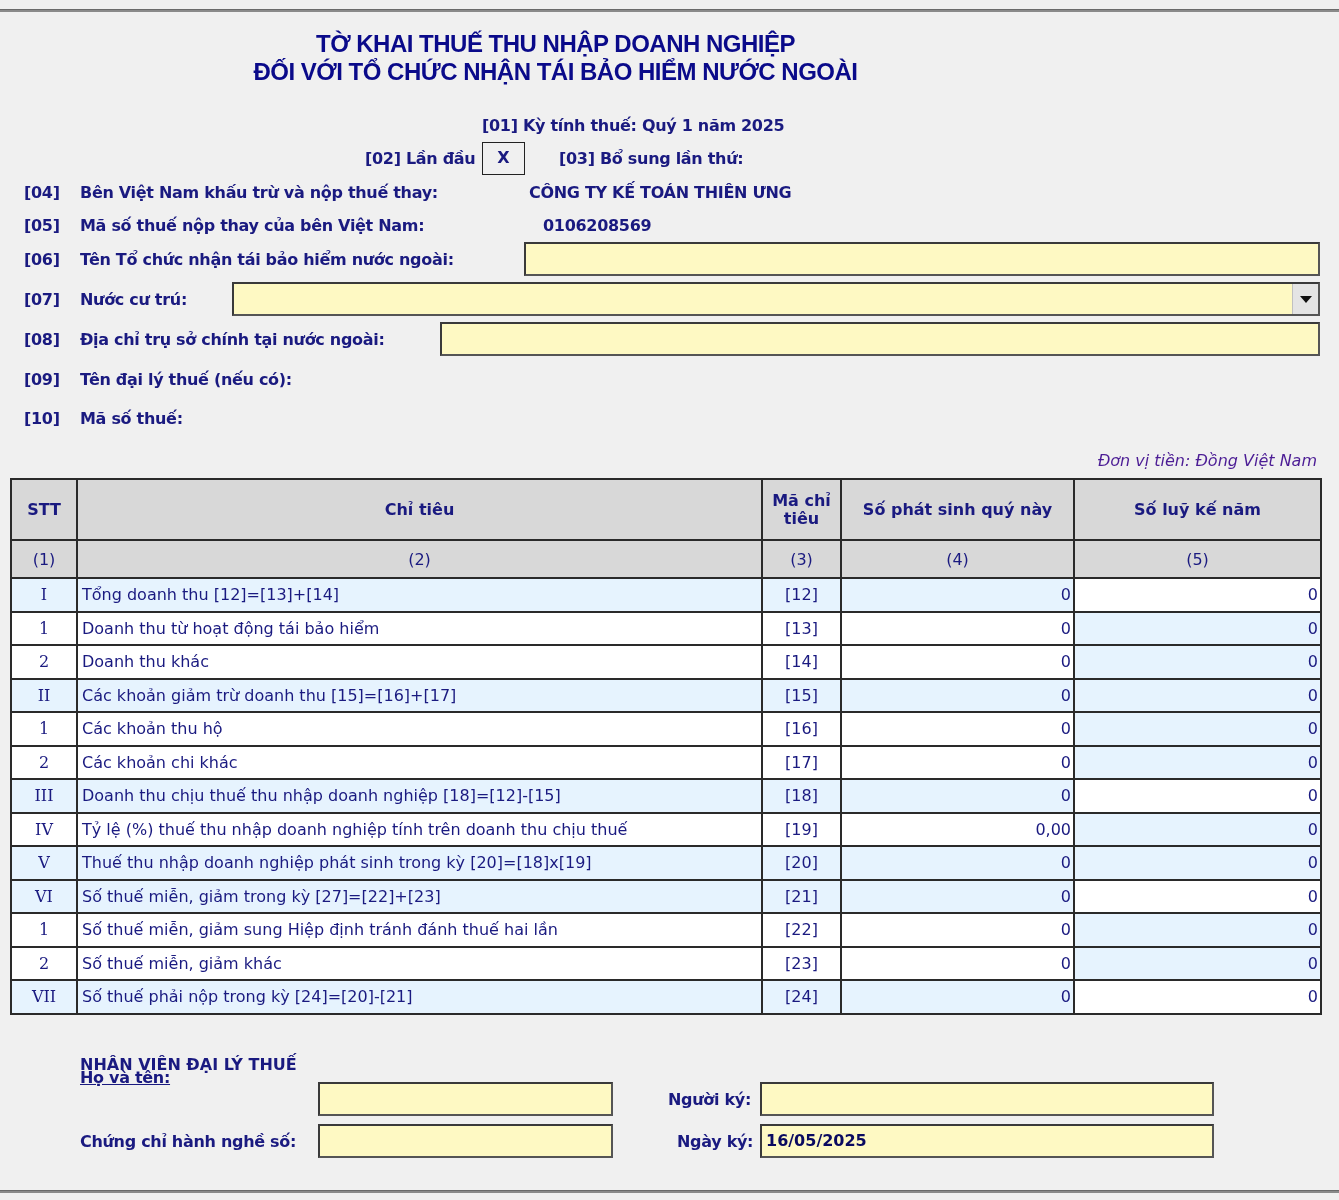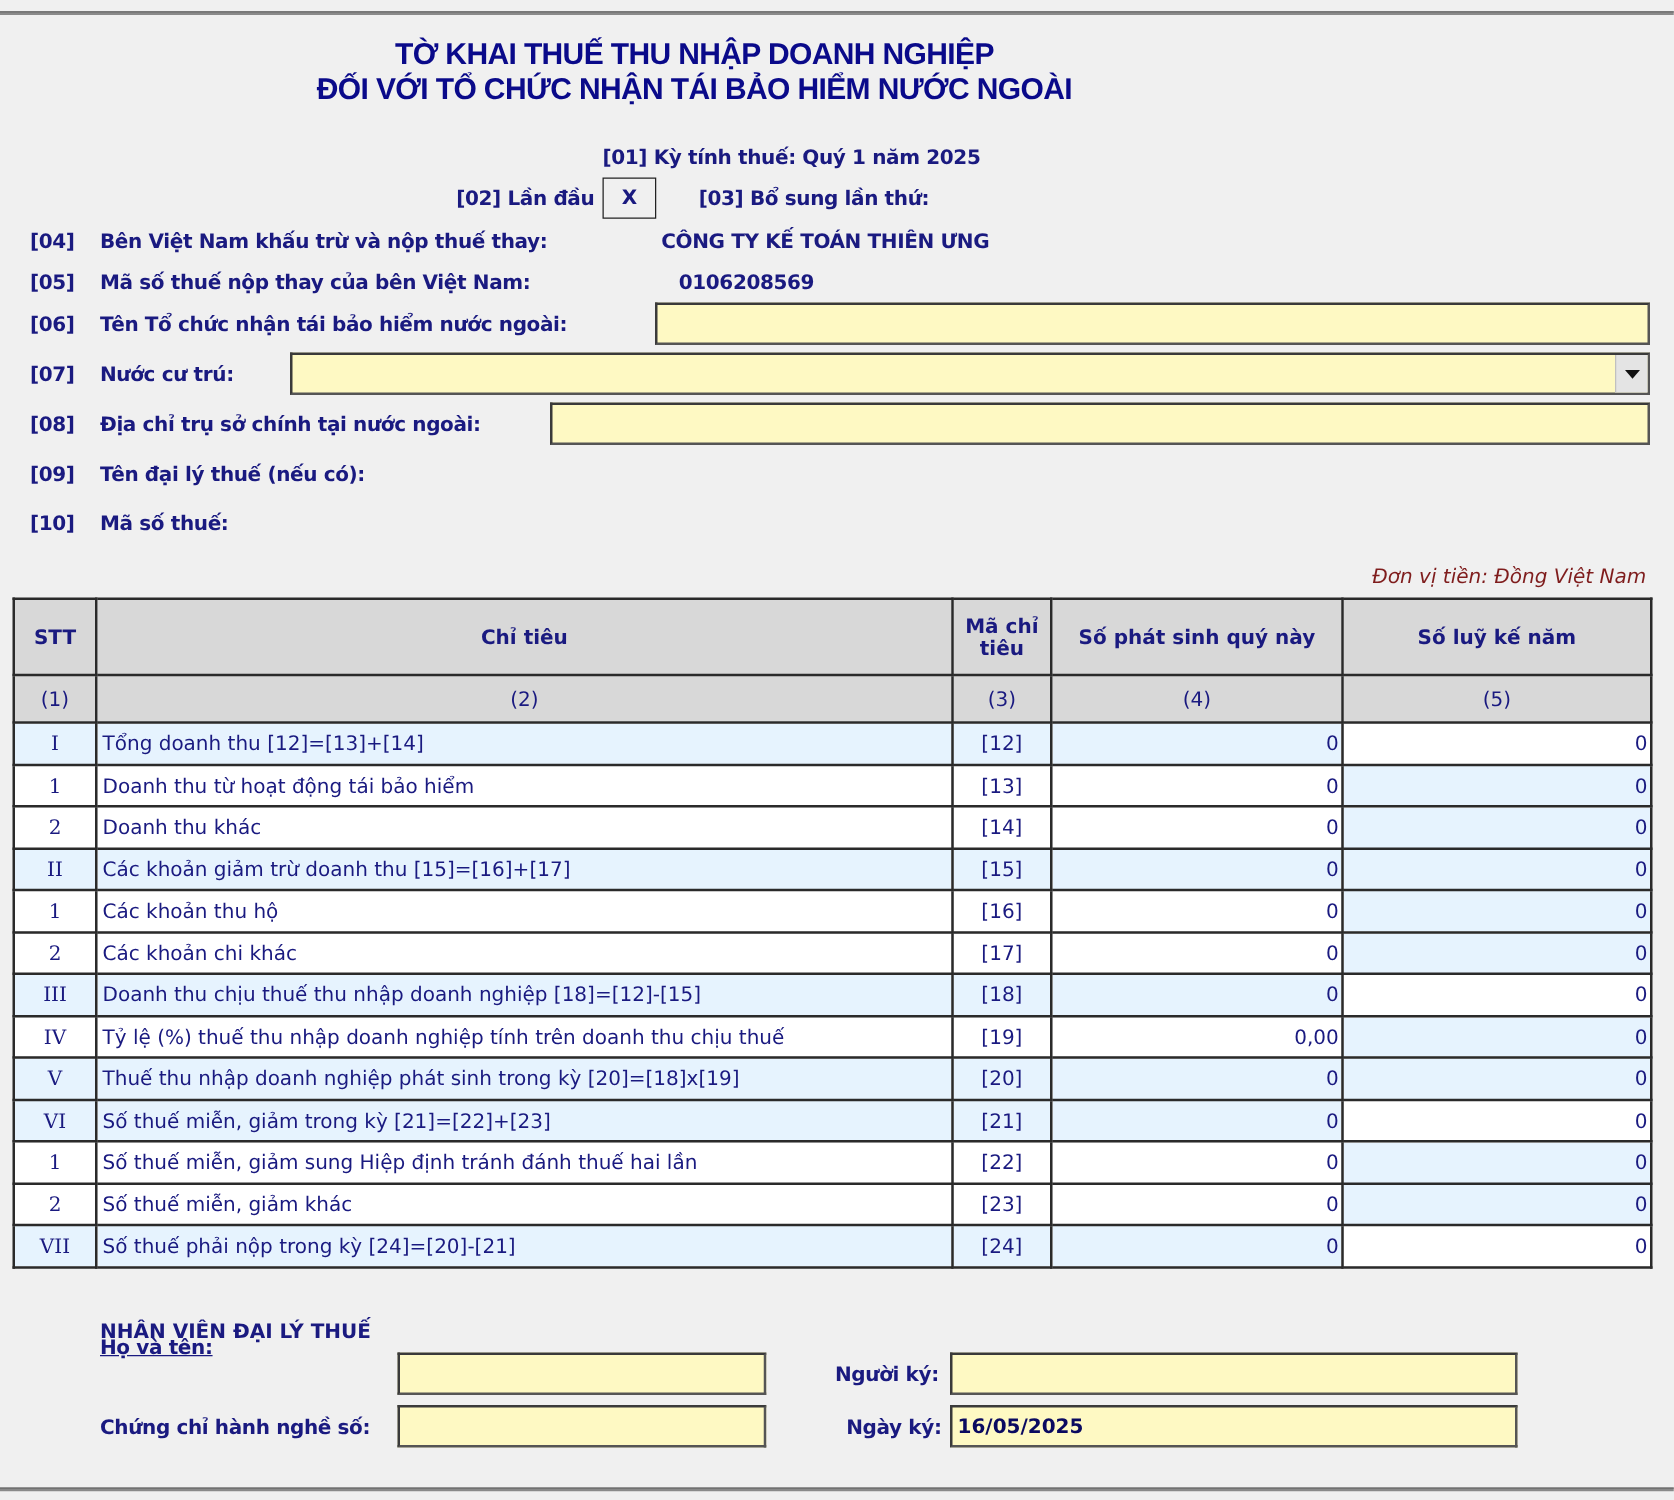--- a/index.html
+++ b/index.html
@@ -34,21 +34,21 @@
       position: absolute; background: #f0f0f0; border: 1px solid #222;
       font-weight: bold; font-size: 16px; text-align: center; line-height: 30px;
     }
     .select-btn {
       position: absolute; right: 0; top: 0; width: 26px; height: 100%;
       background: #e4e4e4; border-left: 1px solid #c0c0c0;
       display: flex; align-items: center; justify-content: center;
     }
     .tri { width: 0; height: 0; border-left: 6px solid transparent; border-right: 6px solid transparent; border-top: 7px solid #111; }
 
-    .unit { position: absolute; right: 22px; top: 451px; font-style: italic; font-size: 16px; color: #7f1d1d; }
+    .unit { position: absolute; right: 22px; top: 451px; font-style: italic; font-size: 16px; color: #4c1d95; }
 
     table.grid {
       position: absolute; left: 10px; top: 478px;
       border-collapse: collapse; table-layout: fixed;
       width: 1310px;
       padding-left: 20px;
     }
     table.grid td, table.grid th {
       border: 2px solid #2a2a2a;
       font-size: 16px; color: #1a1a80; padding: 0 4px;
@@ -194,21 +194,21 @@
     </tr>
     <tr class="row">
       <td class="stt blue">V</td>
       <td class="blue">Thuế thu nhập doanh nghiệp phát sinh trong kỳ [20]=[18]x[19]</td>
       <td class="code blue">[20]</td>
       <td class="val blue">0</td>
       <td class="val blue">0</td>
     </tr>
     <tr class="row">
       <td class="stt blue">VI</td>
-      <td class="blue">Số thuế miễn, giảm trong kỳ [21]=[22]+[23]</td>
+      <td class="blue">Số thuế miễn, giảm trong kỳ [27]=[22]+[23]</td>
       <td class="code blue">[21]</td>
       <td class="val blue">0</td>
       <td class="val">0</td>
     </tr>
     <tr class="row">
       <td class="stt">1</td>
       <td>Số thuế miễn, giảm sung Hiệp định tránh đánh thuế hai lần</td>
       <td class="code">[22]</td>
       <td class="val">0</td>
       <td class="val blue">0</td>

